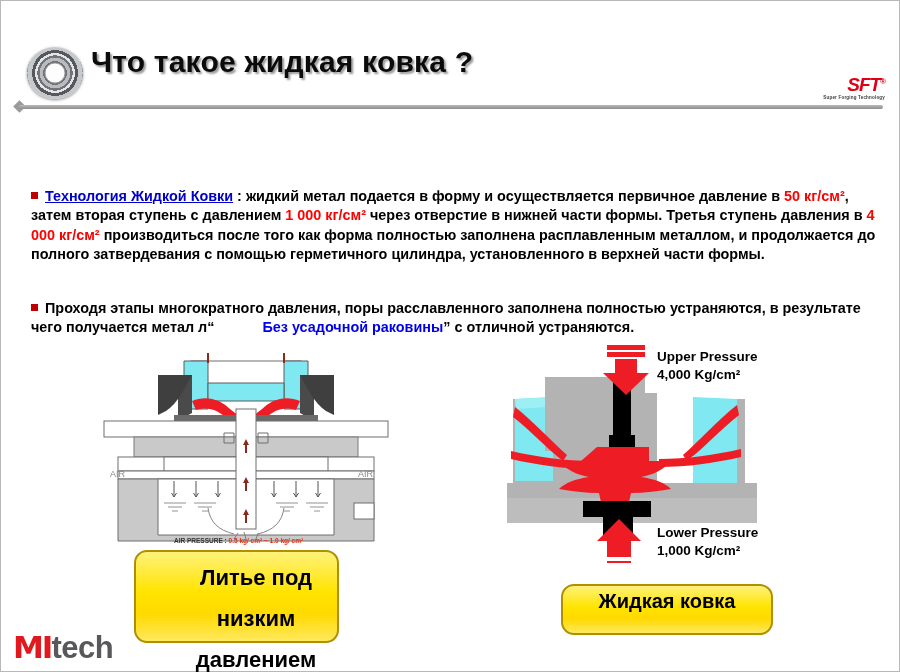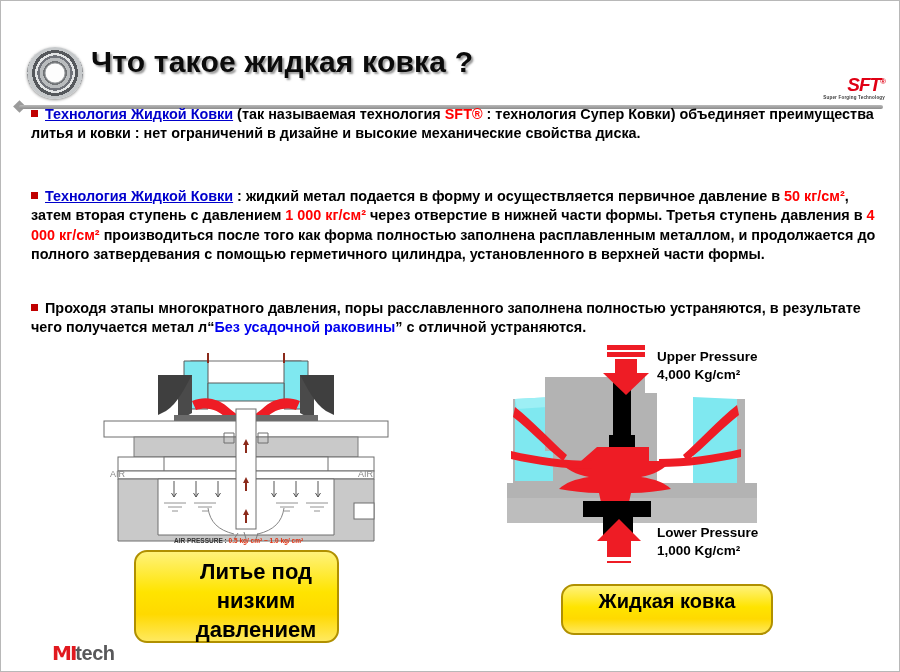--- a/index.html
+++ b/index.html
@@ -36,36 +36,36 @@
 
   
   .para{position:absolute;color:#000;font-weight:bold;font-size:14.4px;line-height:19.4px;}
   .para .bullet{display:inline-block;width:7px;height:7px;background:#c00000;margin-right:7px;
     vertical-align:2px;}
   .p1{left:30px;top:104px;width:845px;text-indent:0;}
   .p2{left:30px;top:186px;width:850px;}
   .p3{left:30px;top:298px;width:850px;}
   .lnk{color:#0000cc;text-decoration:underline;}
   .red{color:#ff0000;}
-  .blue{color:#0000ee;}
+  .blue{color:#0000ee;margin-left:48px;}
 
   
   .diagram-left{position:absolute;left:95px;top:352px;width:300px;height:210px;}
   .diagram-right{position:absolute;left:484px;top:342px;width:300px;height:225px;}
 
   
   .callout{position:absolute;border:2px solid #b09000;border-radius:13px;
     background:linear-gradient(to bottom,#fff27a 0%,#ffe400 45%,#ffd900 70%,#ffe95f 100%);
     color:#000;font-weight:bold;text-align:center;box-sizing:border-box;}
   .callout-left{left:133px;top:549px;width:205px;height:93px;font-size:22px;
-    line-height:29px;padding-top:5px;padding-left:39px;}
+    line-height:41px;padding-top:5px;padding-left:39px;}
   .callout-right{left:560px;top:583px;width:212px;height:51px;font-size:20px;line-height:31px;}
 
   
-  .mitech{position:absolute;left:12px;bottom:8px;font-size:20px;font-weight:bold;line-height:1;margin-left:39px;}
+  .mitech{position:absolute;left:12px;bottom:8px;font-size:31px;font-weight:bold;line-height:1;}
   .mitech .mi{color:#e1191f;letter-spacing:-2px;font-family:"DejaVu Sans",sans-serif;}
   .mitech .tech{color:#58585a;letter-spacing:-.5px;}
 </style>
 </head>
 <body>
 
 <div class="slide">
 
   <div class="header">
     <div class="wheel-icon">
@@ -77,23 +77,20 @@
       <div class="sft-main">
         <span>SFT</span><span class="sft-reg">®</span>
       </div>
       <div class="sft-sub">Super Forging Technology</div>
     </div>
 
     <div class="divider-dot"></div>
     <div class="divider"></div>
   </div>
 
-  <div class="para p1">
-    <span class="bullet"></span><a class="lnk" href="#">Технология Жидкой Ковки</a><span> (так называемая технология </span><span class="red">SFT®</span><span> : технология Супер Ковки) объединяет преимущества литья и ковки : нет ограничений в дизайне и высокие механические свойства диска.</span>
-  </div>
 
   <div class="para p2">
     <span class="bullet"></span><a class="lnk" href="#">Технология Жидкой Ковки</a><span> : жидкий метал подается в форму и осуществляется первичное давление в  </span><span class="red">50 кг/см²</span><span>, затем вторая ступень  с давлением </span><span class="red">1 000 кг/см²</span><span>  через отверстие  в нижней части формы. Третья ступень давления в  </span><span class="red">4 000 кг/см²</span><span> производиться после того как форма полностью заполнена расплавленным металлом,  и продолжается до полного затвердевания с помощью герметичного цилиндра, установленного в верхней части формы.</span>
   </div>
 
   <div class="para p3">
     <span class="bullet"></span><span>Проходя этапы многократного давления, поры расславленного заполнена  полностью устраняются, в результате чего получается метал л</span><span>“</span><span class="blue">Без усадочной раковины</span><span>”</span><span> с отличной устраняются.</span>
   </div>
 
   <div class="diagram-left">

